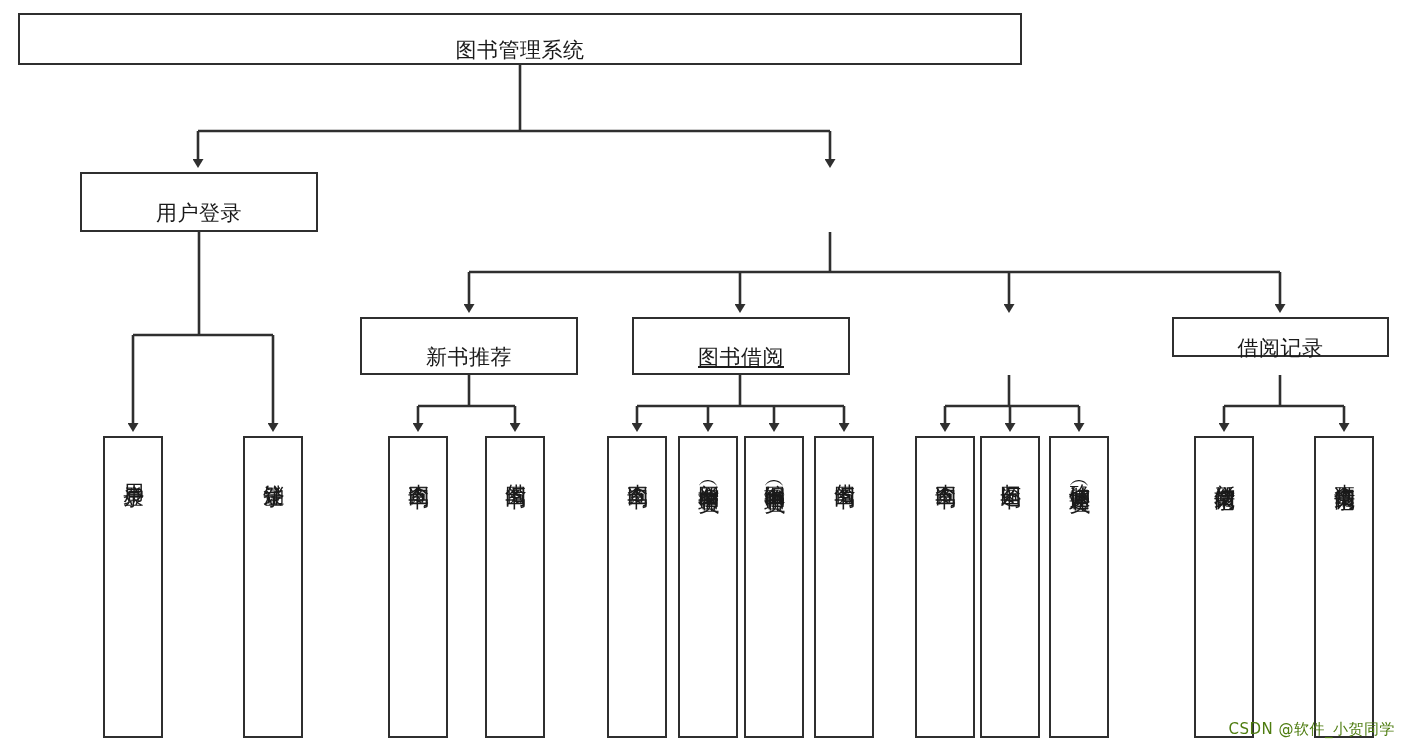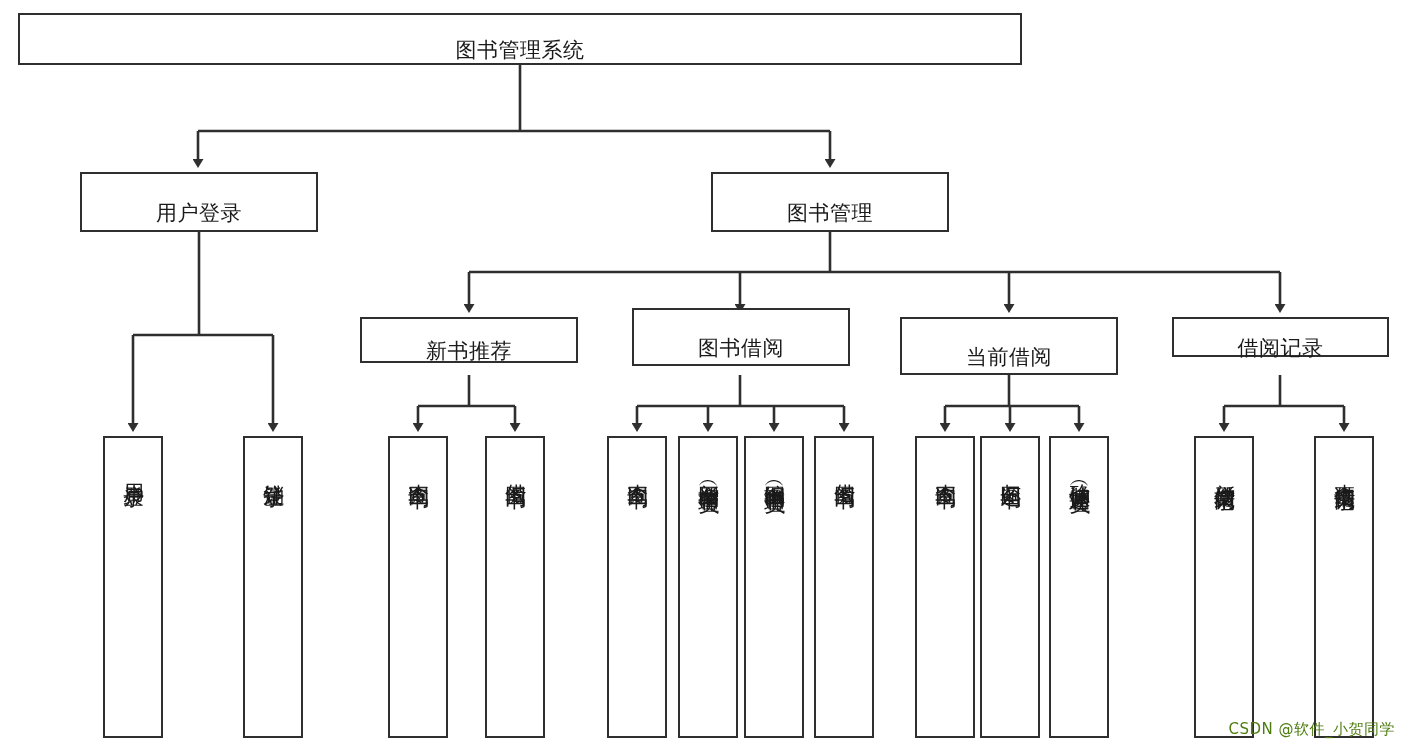--- a/index.html
+++ b/index.html
@@ -124,32 +124,26 @@
     </g>
   </svg>
 
   <div class="node horizontal" style="left:18px; top:13px; width:1004px; height:52px;">
     <span class="label">图书管理系统</span>
   </div>
 
   <div class="node horizontal" style="left:80px; top:172px; width:238px; height:60px;">
     <span class="label">用户登录</span>
   </div>
-  <div class="node horizontal" style="left:711px; top:172px; width:238px; height:60px;">
-    <span class="label">图书管理</span>
-  </div>
 
-  <div class="node horizontal" style="left:360px; top:317px; width:218px; height:46px;">
+  <div class="node horizontal" style="left:360px; top:317px; width:218px; height:58px;">
     <span class="label">新书推荐</span>
   </div>
-  <div class="node horizontal" style="left:632px; top:308px; width:218px; height:58px;">
+  <div class="node horizontal" style="left:632px; top:317px; width:218px; height:58px;text-decoration:underline;">
     <span class="label">图书借阅</span>
-  </div>
-  <div class="node horizontal" style="left:900px; top:317px; width:218px; height:58px;">
-    <span class="label">当前借阅</span>
   </div>
   <div class="node horizontal" style="left:1172px; top:317px; width:217px; height:40px;">
     <span class="label">借阅记录</span>
   </div>
 
   <div class="node vertical" style="left:103px; top:436px; width:60px; height:302px;">
     <span class="label">用户登录</span>
   </div>
   <div class="node vertical" style="left:243px; top:436px; width:60px; height:302px;">
     <span class="label">注销登录</span>

